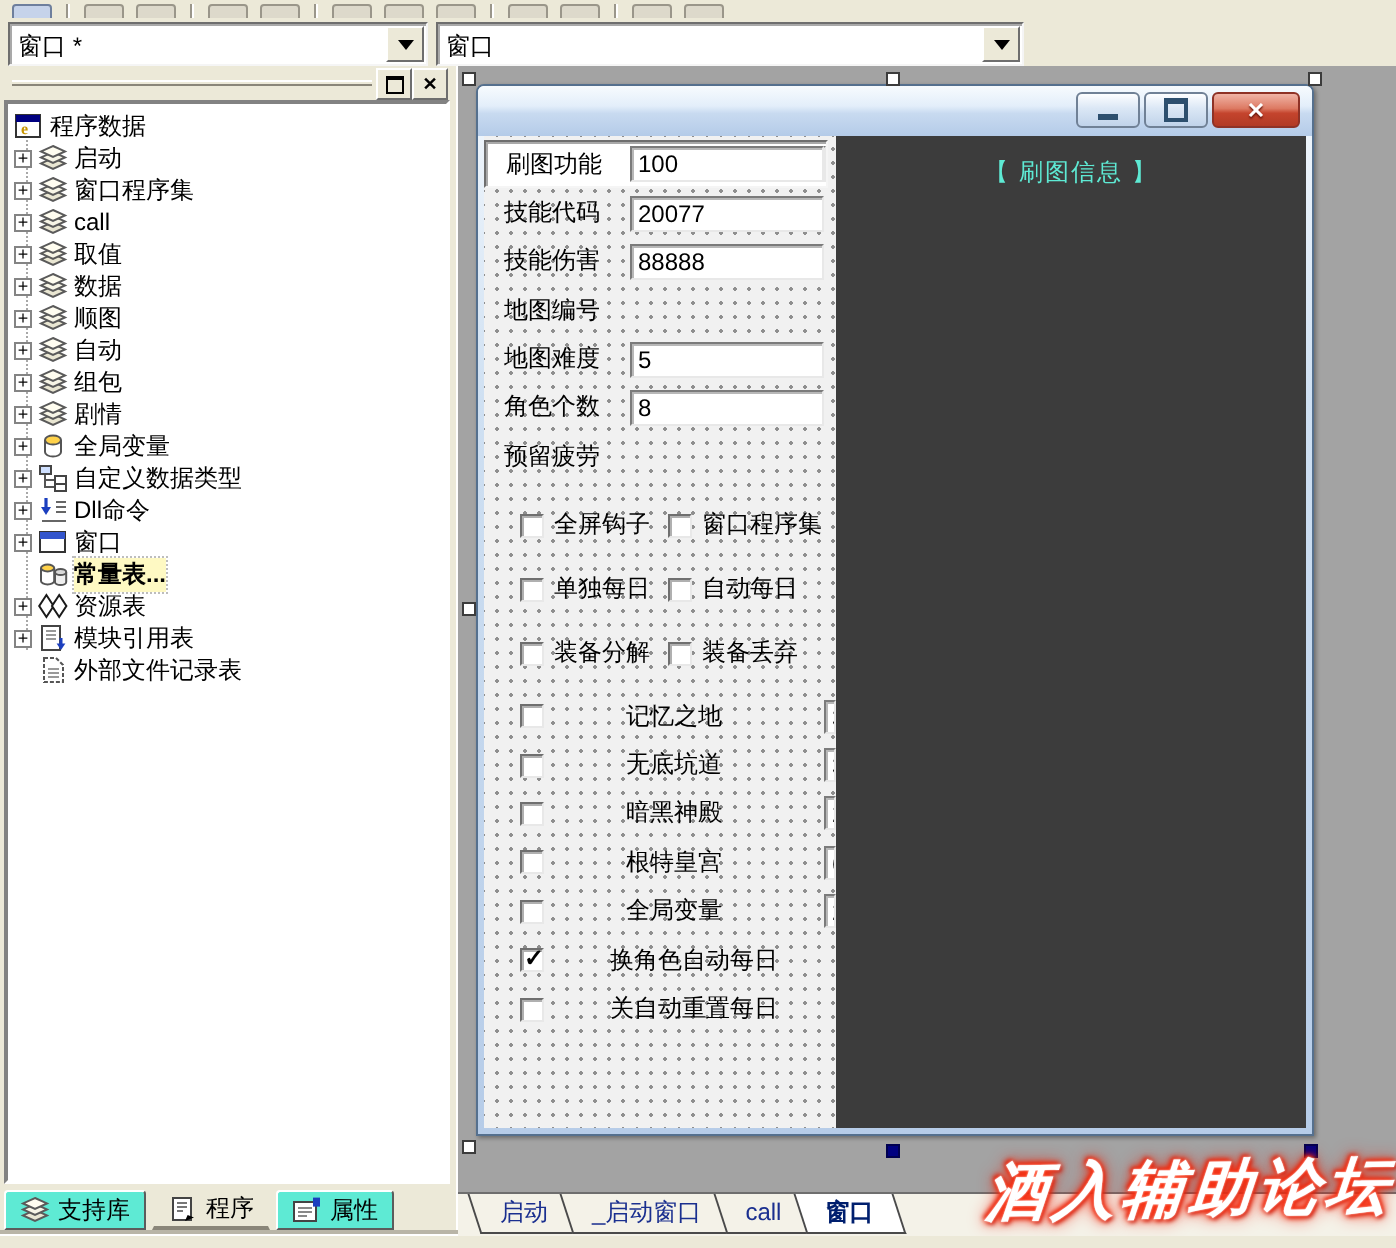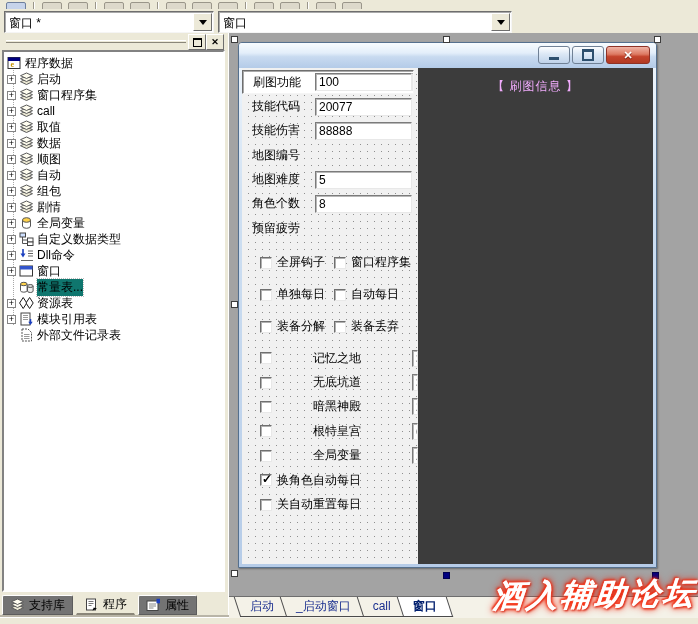--- a/index.html
+++ b/index.html
@@ -41,25 +41,25 @@
   #tree-list{position:relative;padding:3px 0 0 2px;}
   #tree-list::before{content:"";position:absolute;left:9px;top:16px;bottom:18px;border-left:1px dotted #a8a8a8;}
   .trow{position:relative;height:16px;display:flex;align-items:center;white-space:nowrap;}
   .trow .expandbox{width:9px;height:9px;box-sizing:border-box;margin:0 3px 0 1px;background:#fff;
                    border:1px solid #848484;font-size:9px;line-height:7px;text-align:center;flex:0 0 auto;z-index:1;}
   .trow .expandbox:empty{visibility:hidden;}
   .trow .ticon{width:15px;height:14px;margin-right:3px;flex:0 0 auto;z-index:1;display:inline-block;}
   .trow .tlabel{z-index:1;}
   .trow.root{padding-left:1px;}
   .trow.root .ticon{margin-left:0;}
-  .trow.selected .tlabel{background:#0f766e;outline:1px dotted #bdbdbd;}
+  .trow.selected .tlabel{background:#fef9c3;outline:1px dotted #bdbdbd;font-weight:bold;}
 
   #left-tabs{position:absolute;left:2px;bottom:3px;height:22px;display:flex;align-items:flex-end;}
   .ltab{height:20px;box-sizing:border-box;display:flex;align-items:center;gap:4px;padding:1px 7px;
-        background:#737373;border:1px solid;border-color:#fff #5c5c5c #5c5c5c #fff;border-radius:2px 2px 0 0;margin-right:3px;}
+        background:#5eead4;border:1px solid;border-color:#fff #5c5c5c #5c5c5c #fff;border-radius:2px 2px 0 0;margin-right:3px;}
   .ltab.active{border-color:transparent;border-bottom:2px solid #8a8679;background:#ECE9D8;}
   .ltab .ticon{width:15px;height:14px;display:inline-block;}
 
   
   #designer{position:absolute;left:228px;top:33px;width:470px;height:585px;background:#A3A3A3;
             border-left:1px solid #fff;overflow:hidden;}
 
   
   .handle{position:absolute;width:7px;height:7px;box-sizing:border-box;z-index:5;}
   .handle.white{background:#fff;border:1px solid #3c3c3c;}
@@ -105,26 +105,26 @@
   .cb.checked::after{content:"✓";position:absolute;left:1px;top:-3px;font-size:12px;font-weight:bold;color:#000;}
   #pair-rows{margin-top:6px;}
   .prow{height:32.2px;display:flex;align-items:center;padding-left:18px;box-sizing:border-box;}
   .prow .plabel{width:53px;margin-left:5px;flex:0 0 auto;}
   .prow .cb2{margin-left:4px;}
   .prow .plabel2{margin-left:5px;white-space:nowrap;}
   #dungeon-rows{margin-top:3px;}
   .drow{height:24.4px;display:flex;align-items:center;padding-left:18px;box-sizing:border-box;gap:36px;}
   .drow .plabel{width:52px;margin-left:5px;flex:0 0 auto;}
   .drow .tbox{width:70px;height:17px;margin-left:11px;}
-  .srow{height:24.5px;display:flex;align-items:center;padding-left:18px;box-sizing:border-box;}
+  .srow{height:24.5px;display:flex;align-items:center;padding-left:18px;box-sizing:border-box;gap:28px;}
   .srow .plabel{margin-left:5px;white-space:nowrap;}
 
   
   #info-panel{flex:1;background:#3C3C3C;position:relative;}
-  #info-title{margin-top:10px;text-align:center;color:#f0abfc;font-size:12px;letter-spacing:1px;white-space:nowrap;}
+  #info-title{margin-top:10px;text-align:center;color:#5eead4;font-size:12px;letter-spacing:1px;white-space:nowrap;}
 
   
   #editor-tabs{position:absolute;left:0;right:0;bottom:0;height:21px;background:#F4F2E8;
                border-top:1px solid #6e6e6e;display:flex;align-items:flex-start;padding-left:8px;z-index:4;}
   .etab{position:relative;height:18px;padding:2px 13px 0 13px;margin-right:-4px;}
   .etab::before{content:"";position:absolute;inset:0;background:#F4F2E8;border:1px solid #4a4a4a;border-top:none;
                 transform:skewX(18deg);}
   .etab.active::before{background:#fff;border-width:1.5px;}
   .etab .lbl{position:relative;color:#1a2f8f;font-size:12px;line-height:14px;white-space:nowrap;}
   .etab.active .lbl{color:#001f6e;font-weight:bold;}

